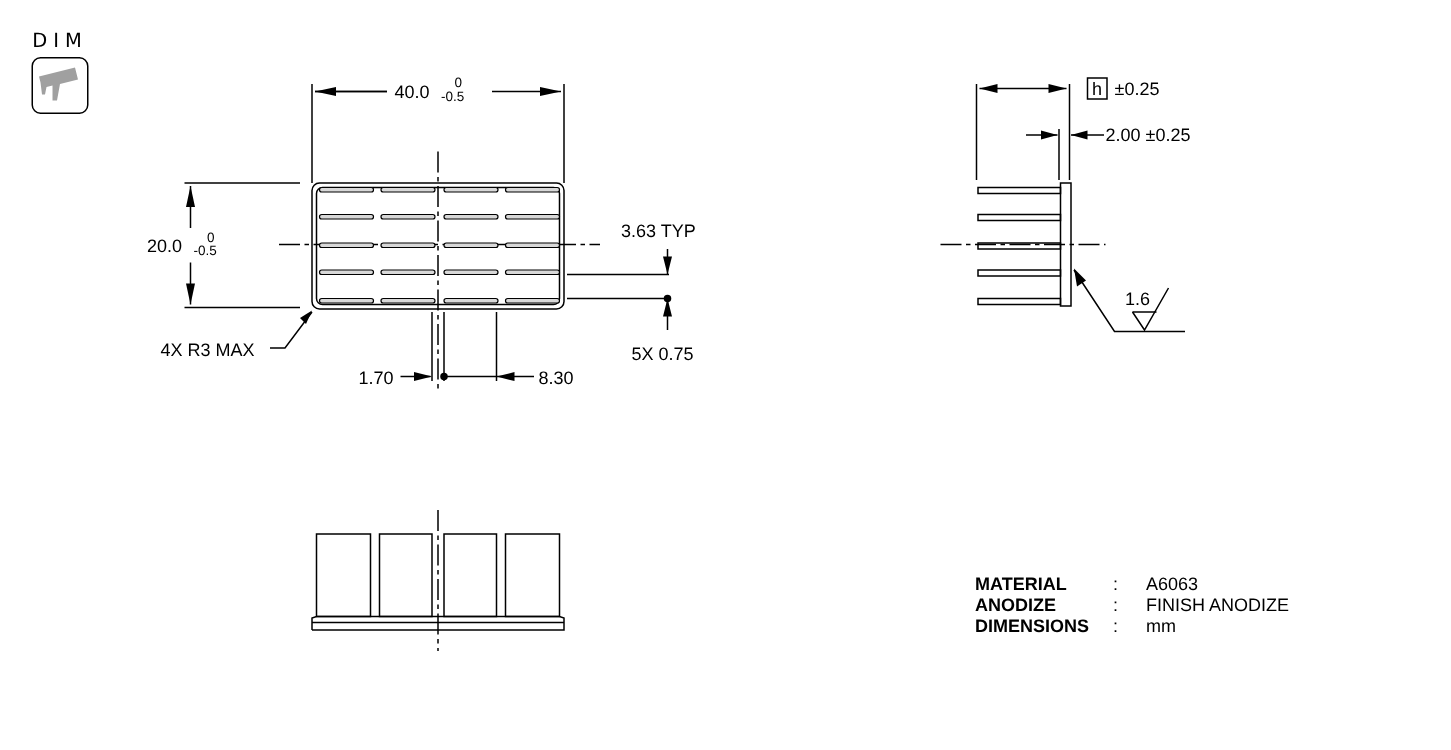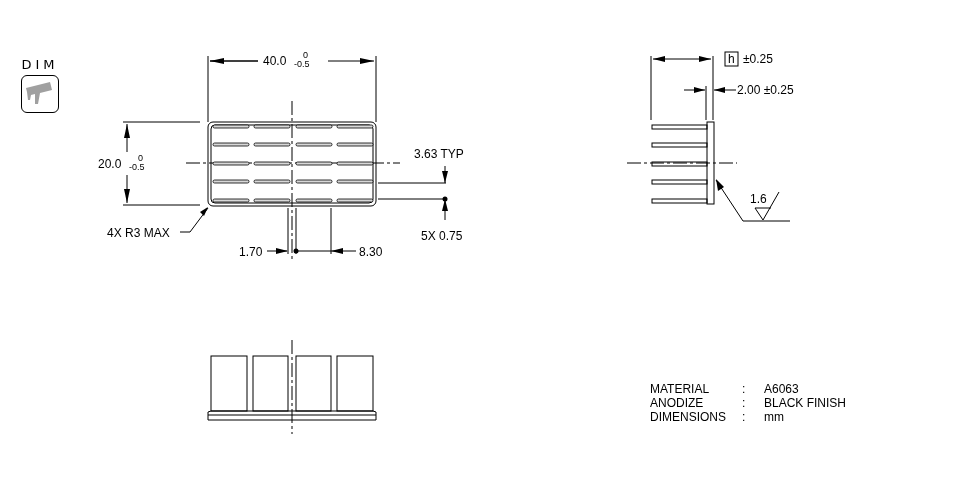--- a/index.html
+++ b/index.html
@@ -1,25 +1,25 @@
 <!DOCTYPE html>
 <html><head>
 <meta charset="utf-8">
 <style>
   html, body { margin:0; padding:0; background:#ffffff; }
   body { width:967px; height:500px; position:relative; overflow:hidden; font-family:"Liberation Sans", sans-serif; }
   svg { position:absolute; left:0; top:0; }
   .t { font-family:"Liberation Sans", sans-serif; font-size:12px; fill:#000; }
   .ts { font-family:"Liberation Sans", sans-serif; font-size:9px; fill:#000; }
-  .dim-badge { position:absolute; left:20px; top:20px; width:40px;margin-top:37px; }
+  .dim-badge { position:absolute; left:20px; top:20px; width:40px; }
   .dim-badge .lbl { font-family:"DejaVu Sans", sans-serif; font-size:13px; letter-spacing:4px; text-align:center; color:#000; margin-bottom:3px; }
   .dim-badge .box { width:36px; height:36px; border:1px solid #000; border-radius:6px; margin-left:1px; position:relative; background:#fff; }
   .notes { position:absolute; left:650px; top:382px; font-family:"Liberation Sans", sans-serif; font-size:12px; line-height:14px; color:#000; }
   .notes .row { display:flex; }
-  .notes .k { width:92px; }
+  .notes .k { width:92px;font-weight:bold; }
   .notes .c { width:22px; }
 </style>
 </head>
 <body>
 
 <div class="dim-badge">
   <div class="lbl">DIM</div>
   <div class="box">
     <svg width="36" height="36" viewBox="0 0 36 36" style="position:absolute;left:0;top:0;">
       <polygon points="4,12 28,6 30,14 18,17 16,28 13,28 13,18 9,19 8,24 6,24 5,16" fill="#a0a0a0"></polygon>
@@ -163,20 +163,20 @@
 
 <div class="notes">
   <div class="row">
     <span class="k">MATERIAL</span>
     <span class="c">:</span>
     <span>A6063</span>
   </div>
   <div class="row">
     <span class="k">ANODIZE</span>
     <span class="c">:</span>
-    <span>BLACK FINISH</span>
+    <span>FINISH ANODIZE</span>
   </div>
   <div class="row">
     <span class="k">DIMENSIONS</span>
     <span class="c">:</span>
     <span>mm</span>
   </div>
 </div>
 
 </body></html>

